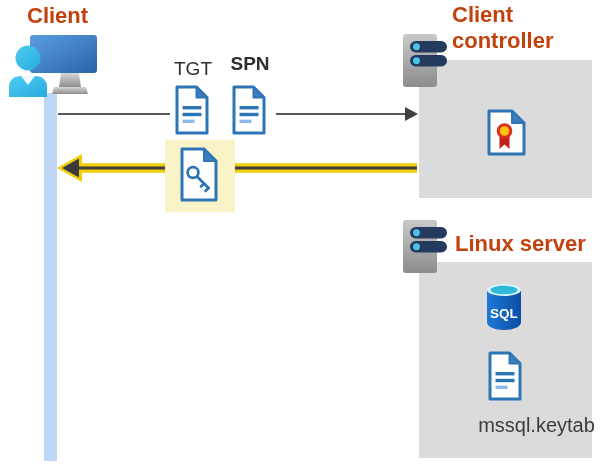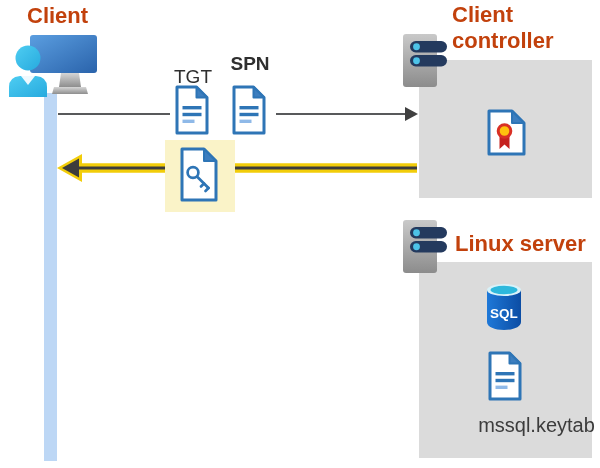--- a/index.html
+++ b/index.html
@@ -53,21 +53,21 @@
 
   <svg class="abs" style="left:54px;top:153px;" width="364" height="30" viewBox="0 0 364 30">
     <line x1="20" y1="15" x2="363" y2="15" stroke="#F2CD0A" stroke-width="9.5"></line>
     <polygon points="3,15 28,1 28,29" fill="#F2CD0A"></polygon>
     <polygon points="8,15 25,5.5 25,24.5" fill="#3C3C3C"></polygon>
     <line x1="24" y1="15" x2="363" y2="15" stroke="#3C3C3C" stroke-width="3"></line>
   </svg>
 
   <div class="abs" style="left:170px;top:88px;width:106px;height:46px;background:#fff;"></div>
 
-  <div class="abs ticket-label" style="left:173px;top:66px;">TGT</div>
+  <div class="abs ticket-label" style="left:173px;top:58px;">TGT</div>
   <div class="abs ticket-label" style="left:230px;top:53px;font-weight:bold;">SPN</div>
 
   <svg class="abs" style="left:175px;top:85px;" width="34" height="50" viewBox="0 0 34 50">
     <path d="M2 2 H21.5 L32 12.5 V48 H2 Z" fill="#fff" stroke="#2E75B6" stroke-width="3" stroke-linejoin="round"></path>
     <path d="M21.5 2 V12.5 H32 Z" fill="#3D7EBF" stroke="#2E75B6" stroke-width="2" stroke-linejoin="round"></path>
     <rect x="7.5" y="21" width="19" height="3.4" fill="#2E75B6"></rect>
     <rect x="7.5" y="27.8" width="19" height="3.4" fill="#2E75B6"></rect>
     <rect x="7.5" y="34.6" width="12" height="3.4" fill="#8FB9E8"></rect>
   </svg>
 

